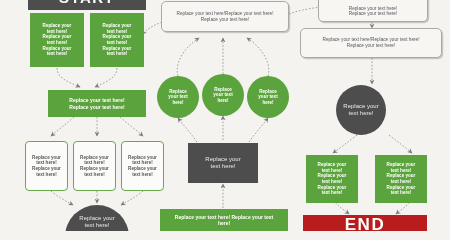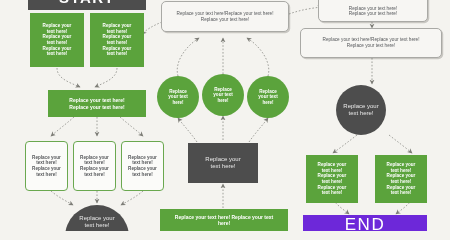--- a/index.html
+++ b/index.html
@@ -89,24 +89,24 @@
     box-shadow: 1.2px 1.2px 0 rgba(120,118,112,0.35);
   }
   .n-banner {
     background: #4d4d4d;
     color: #ffffff;
     font-size: 15px;
     font-weight: bold;
     letter-spacing: 1.4px;
   }
   .n-banner-end {
-    background: #6d28d9;
+    background: #b91c1c;
     color: #ffffff;
     font-size: 17px;
-    font-weight: normal;
+    font-weight: bold;
     letter-spacing: 1.6px;
   }
 </style>
 </head>
 <body>
 
 <div id="canvas">
 
   <svg id="svg-layer" viewBox="0 0 450 231" xmlns="http://www.w3.org/2000/svg">
     <defs>

